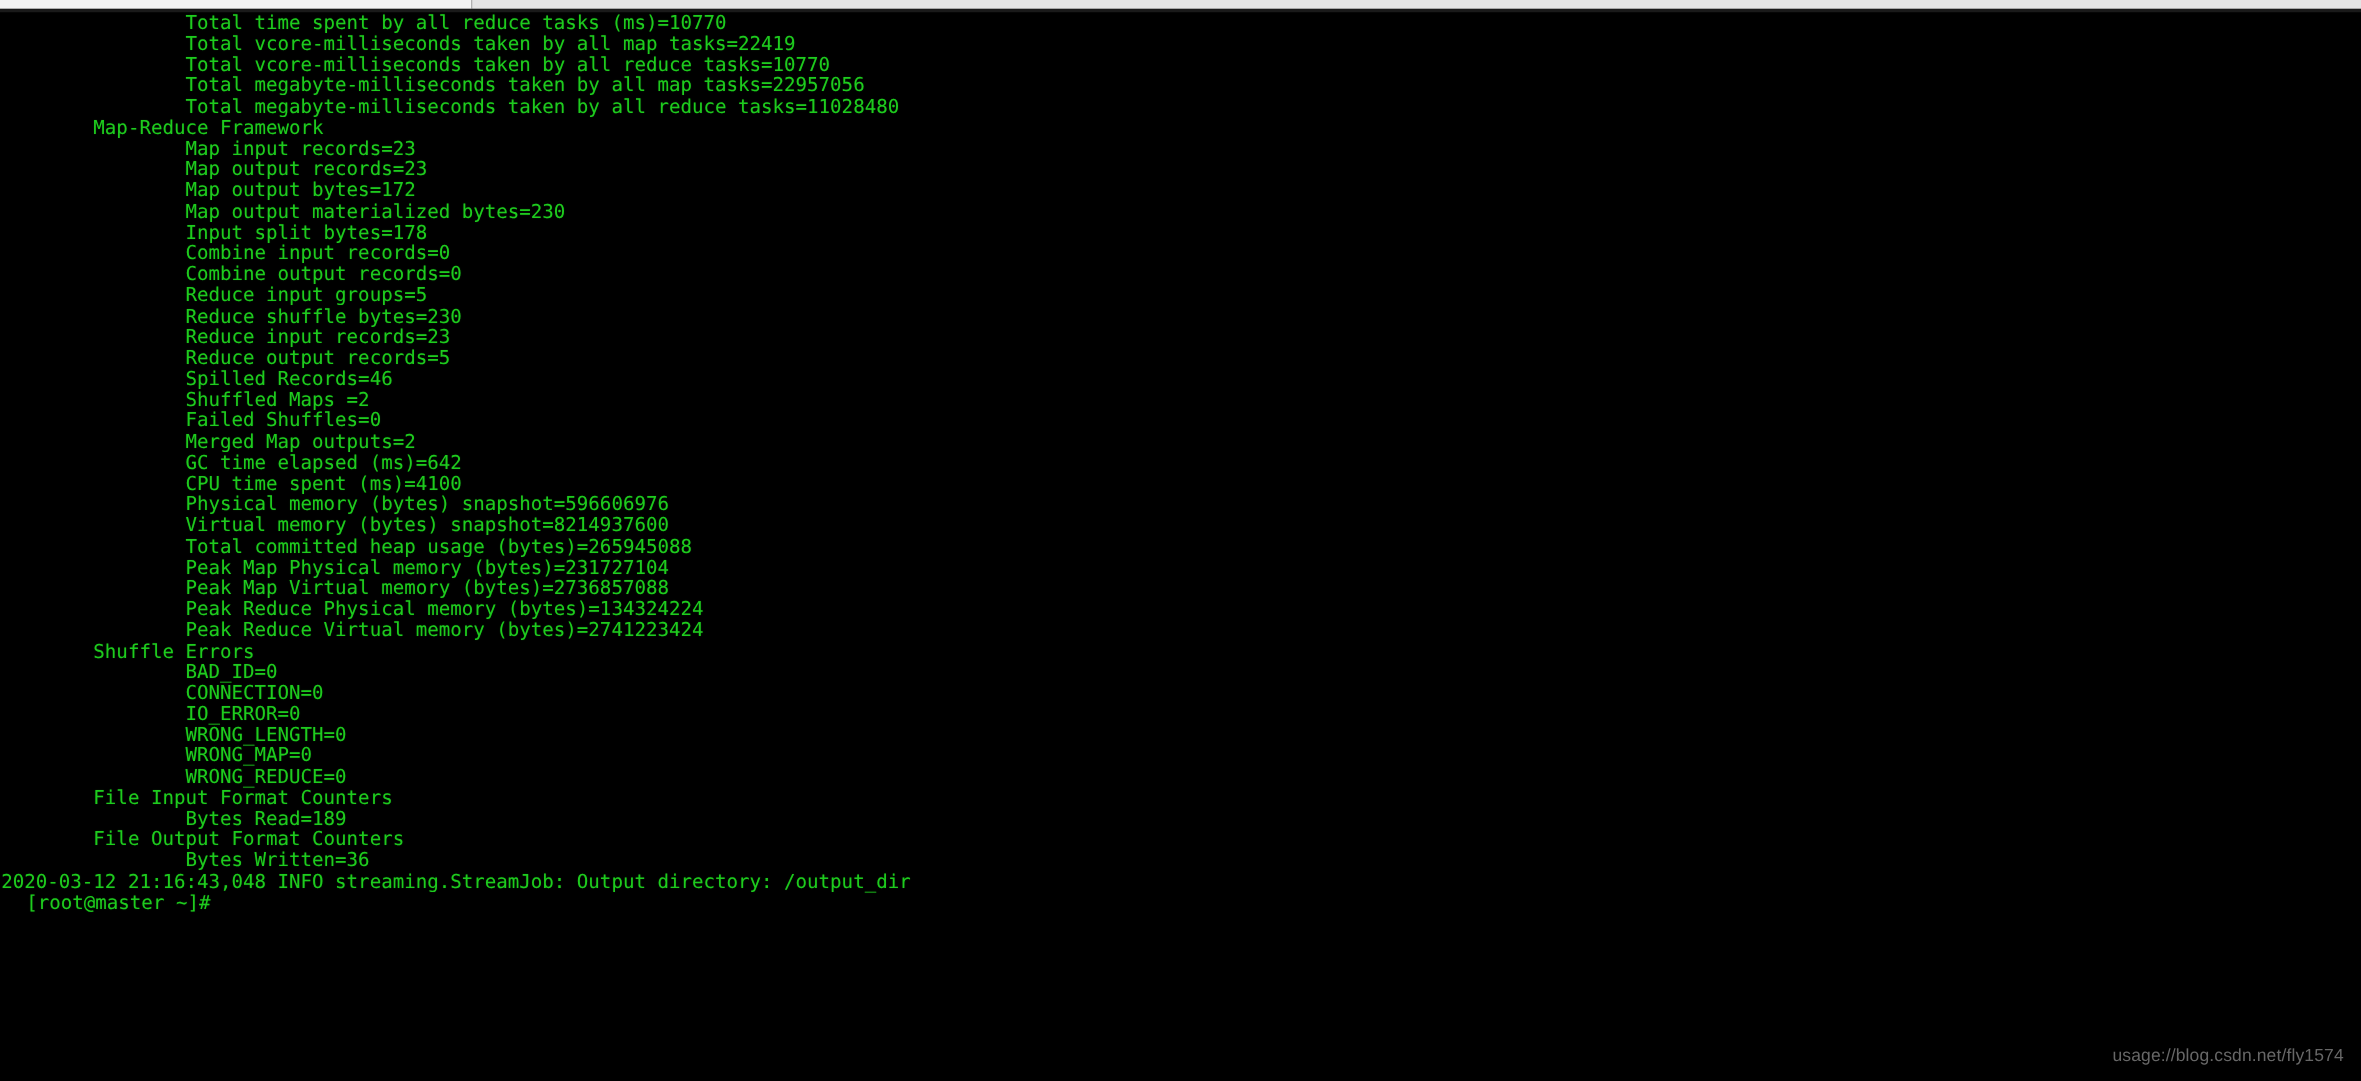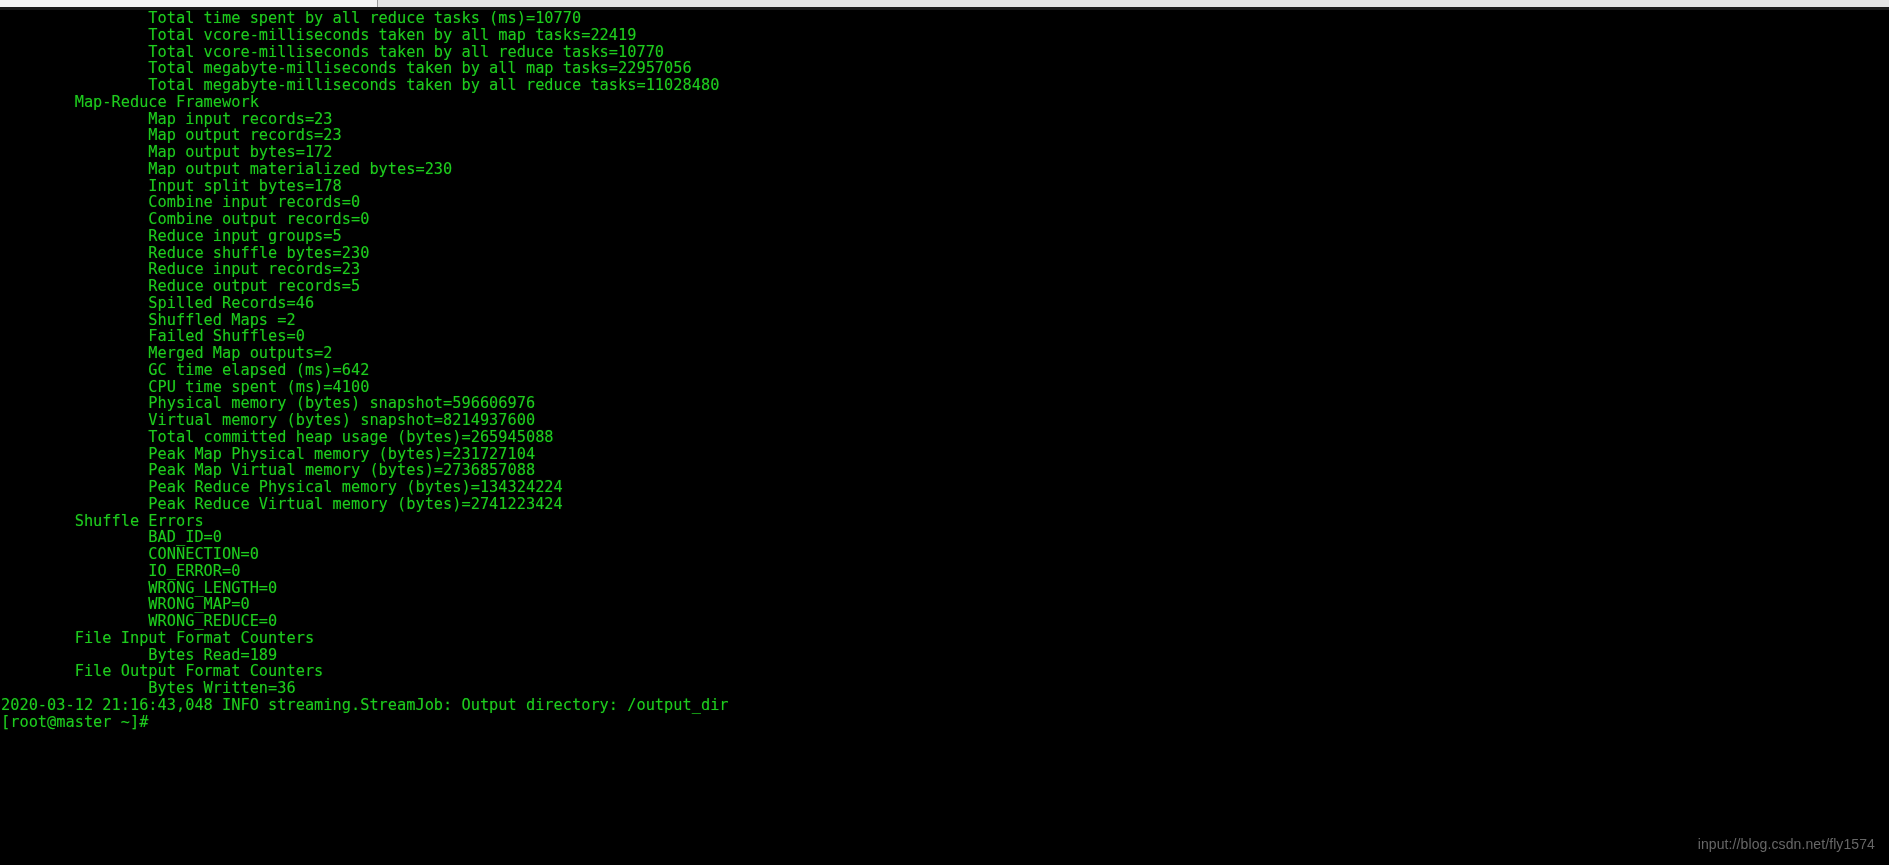--- a/index.html
+++ b/index.html
@@ -67,20 +67,21 @@
   }
   .term-line {
     display: block;
     height: 16.75px;
     white-space: pre;
   }
   #cursor-line {
     display: block;
     height: 16.75px;
     white-space: pre;
+    margin-left: 20px;
   }
   .cursor-block {
     display: inline-block;
     width: 9.2px;
     height: 14px;
     background: transparent;
     vertical-align: text-bottom;
   }
 
   
@@ -102,13 +103,13 @@
 <div id="window-chrome">
   <div id="chrome-tab-left"></div>
   <div id="chrome-tab-right"></div>
 </div>
 <div id="chrome-shadow"></div>
 
 <div id="terminal">
   <pre id="terminal-output"><span class="term-line">                Total time spent by all reduce tasks (ms)=10770</span><span class="term-line">                Total vcore-milliseconds taken by all map tasks=22419</span><span class="term-line">                Total vcore-milliseconds taken by all reduce tasks=10770</span><span class="term-line">                Total megabyte-milliseconds taken by all map tasks=22957056</span><span class="term-line">                Total megabyte-milliseconds taken by all reduce tasks=11028480</span><span class="term-line">        Map-Reduce Framework</span><span class="term-line">                Map input records=23</span><span class="term-line">                Map output records=23</span><span class="term-line">                Map output bytes=172</span><span class="term-line">                Map output materialized bytes=230</span><span class="term-line">                Input split bytes=178</span><span class="term-line">                Combine input records=0</span><span class="term-line">                Combine output records=0</span><span class="term-line">                Reduce input groups=5</span><span class="term-line">                Reduce shuffle bytes=230</span><span class="term-line">                Reduce input records=23</span><span class="term-line">                Reduce output records=5</span><span class="term-line">                Spilled Records=46</span><span class="term-line">                Shuffled Maps =2</span><span class="term-line">                Failed Shuffles=0</span><span class="term-line">                Merged Map outputs=2</span><span class="term-line">                GC time elapsed (ms)=642</span><span class="term-line">                CPU time spent (ms)=4100</span><span class="term-line">                Physical memory (bytes) snapshot=596606976</span><span class="term-line">                Virtual memory (bytes) snapshot=8214937600</span><span class="term-line">                Total committed heap usage (bytes)=265945088</span><span class="term-line">                Peak Map Physical memory (bytes)=231727104</span><span class="term-line">                Peak Map Virtual memory (bytes)=2736857088</span><span class="term-line">                Peak Reduce Physical memory (bytes)=134324224</span><span class="term-line">                Peak Reduce Virtual memory (bytes)=2741223424</span><span class="term-line">        Shuffle Errors</span><span class="term-line">                BAD_ID=0</span><span class="term-line">                CONNECTION=0</span><span class="term-line">                IO_ERROR=0</span><span class="term-line">                WRONG_LENGTH=0</span><span class="term-line">                WRONG_MAP=0</span><span class="term-line">                WRONG_REDUCE=0</span><span class="term-line">        File Input Format Counters</span><span class="term-line">                Bytes Read=189</span><span class="term-line">        File Output Format Counters</span><span class="term-line">                Bytes Written=36</span><span class="term-line">2020-03-12 21:16:43,048 INFO streaming.StreamJob: Output directory: /output_dir</span><span id="cursor-line"><span>[root@master ~]#</span><span class="cursor-block"></span></span></pre>
 </div>
 
-<div id="watermark">input://blog.csdn.net/fly1574</div>
+<div id="watermark">usage://blog.csdn.net/fly1574</div>
 
 </body></html>

